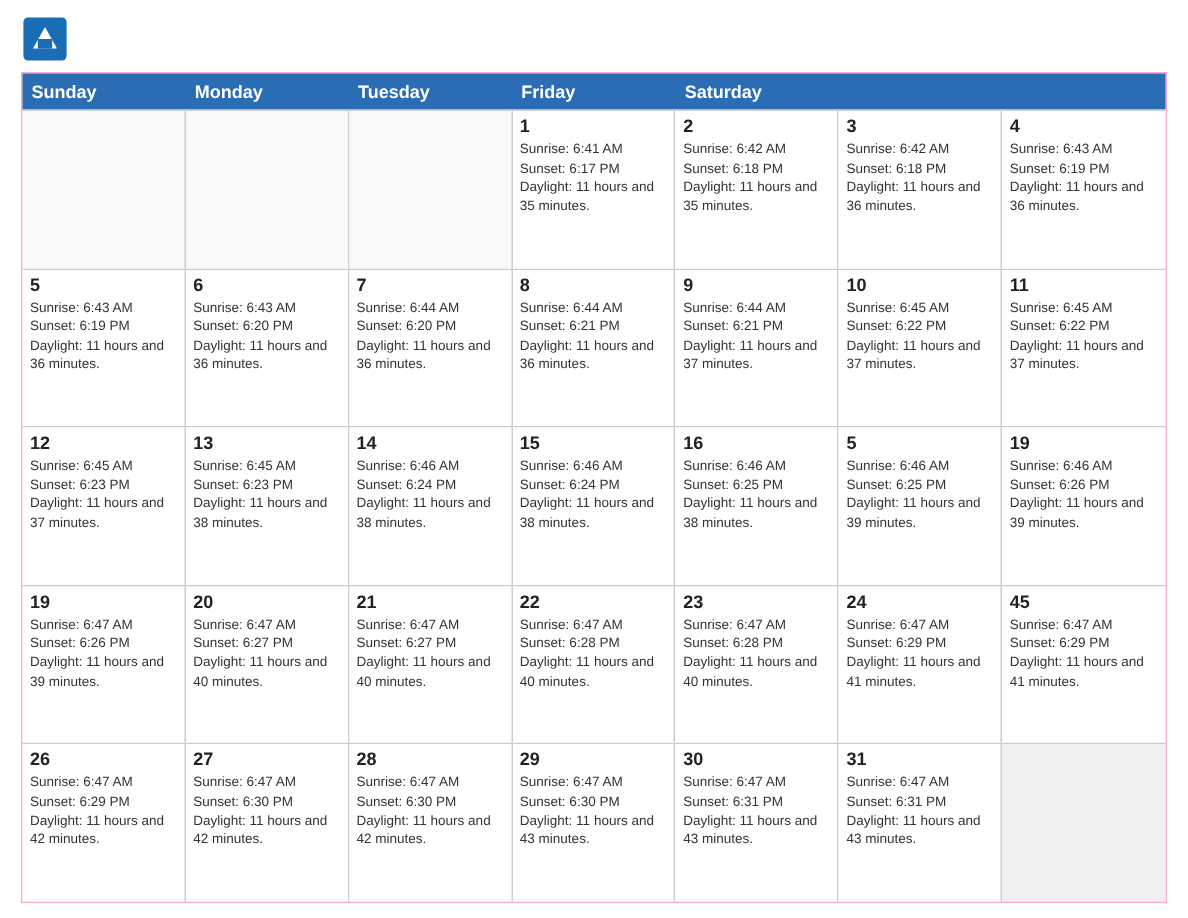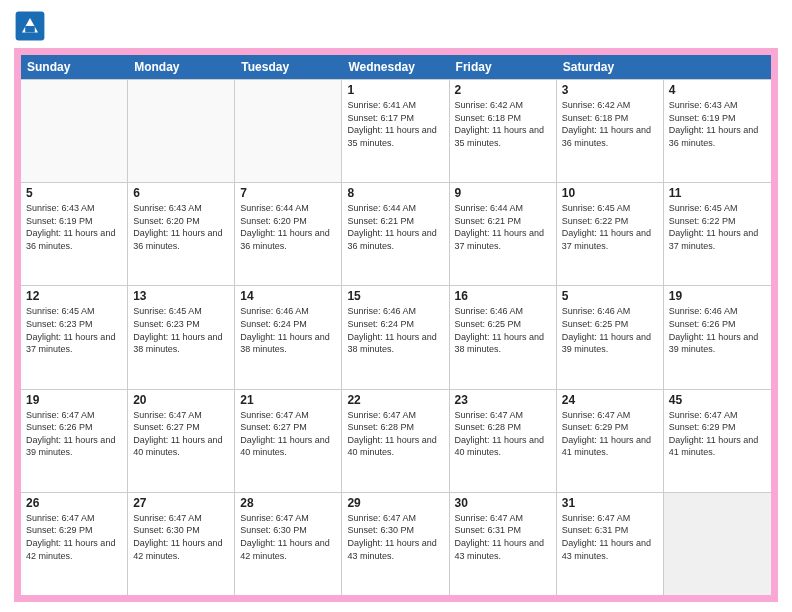--- a/index.html
+++ b/index.html
@@ -51,21 +51,21 @@
     }
     .title-block h2 {
       font-size: 14px;
       font-weight: normal;
       color: #555;
     }
     .calendar {
       flex: 1;
       display: flex;
       flex-direction: column;
-      border: 7px solid #f9a8d4;
+      border: 1px solid #f9a8d4;
     }
     .cal-header {
       display: grid;
       grid-template-columns: repeat(7, 1fr);
       background: #2a6db5;
     }
     .cal-header-cell {
       color: #fff;
       font-weight: bold;
       font-size: 12px;
@@ -134,21 +134,20 @@
       <h1></h1>
       <h2></h2>
     </div>
   </div>
 
   <div class="calendar">
     <div class="cal-header">
     <div class="cal-header-cell">Sunday</div>
         <div class="cal-header-cell">Monday</div>
         <div class="cal-header-cell">Tuesday</div>
-        <div class="cal-header-cell">Wednesday</div>
         <div class="cal-header-cell">Friday</div>
         <div class="cal-header-cell">Saturday</div>
       </div>
     <div class="cal-body">
     <div class="cal-row">
           <div class="cal-cell empty"></div>
           <div class="cal-cell empty"></div>
           <div class="cal-cell empty"></div>
           <div class="cal-cell">
             <div class="day-num">1</div>

